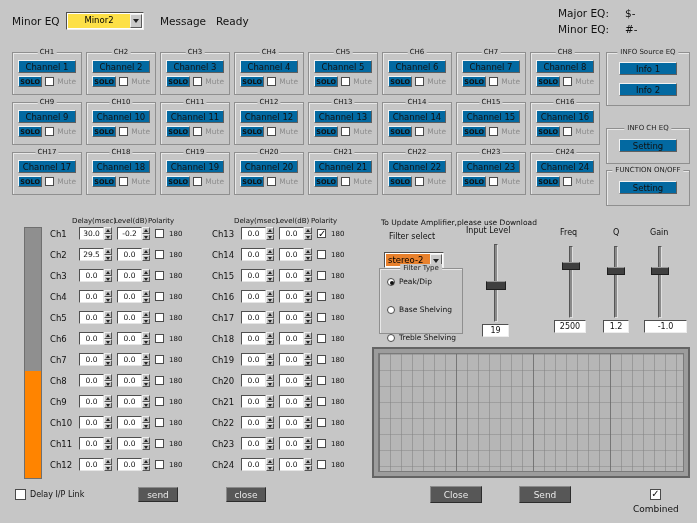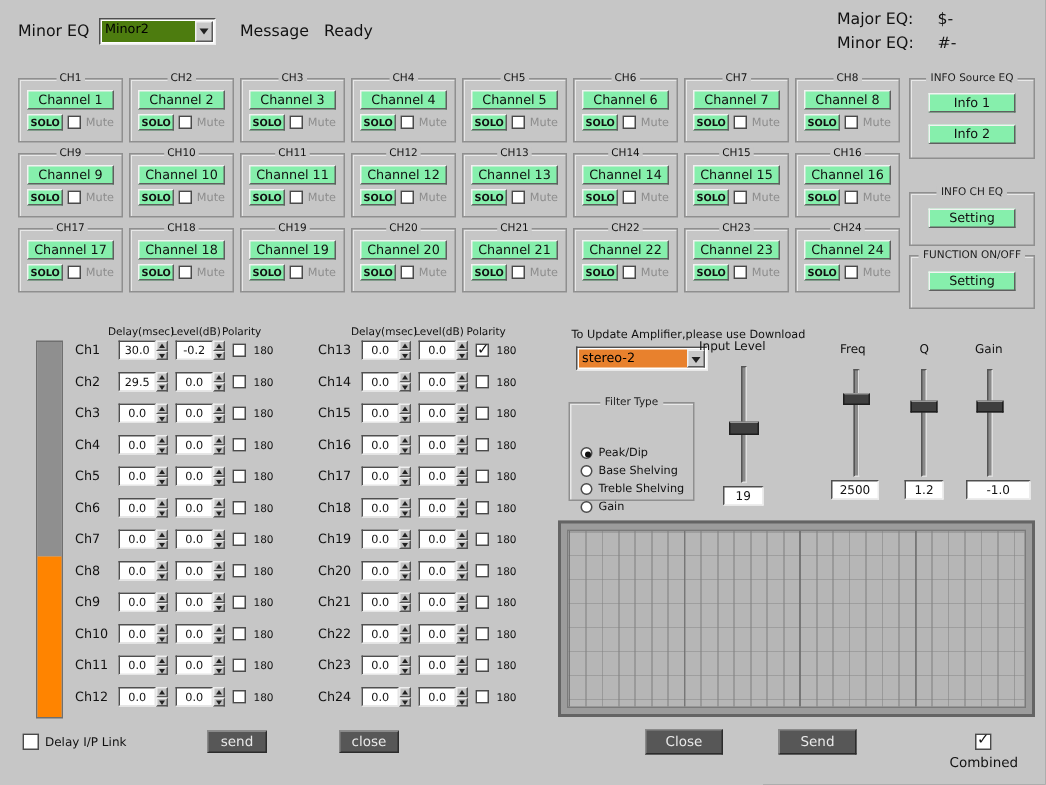--- a/index.html
+++ b/index.html
@@ -9,21 +9,21 @@
     background:#c6c6c6; overflow:hidden;
     font-family:"DejaVu Sans","Liberation Sans",sans-serif; color:#111;
   }
   .abs { position:absolute; }
   .lbl { font-size:10.5px; white-space:nowrap; }
   .sm  { font-size:8px; white-space:nowrap; }
   .xs  { font-size:7px; white-space:nowrap; }
 
   
   .btn3d {
-    background:#86efac; color:#111;
+    background:#0369a1; color:#111;
     border:1px solid; border-color:#f2f2f2 #5f5f5f #5f5f5f #f2f2f2;
     font-family:inherit; font-size:8.5px; line-height:10px; padding:0; cursor:pointer;
     white-space:nowrap; overflow:hidden;
   }
   .dark-btn {
     background:#575757; color:#e9e9e9;
     border:1px solid #2c2c2c; border-top-color:#8a8a8a; border-left-color:#8a8a8a;
     font-family:inherit; font-size:9px; cursor:pointer;
   }
 
@@ -122,32 +122,32 @@
   #graph-plot {
     width:100%; height:100%; border:1px solid #7a7a7a; background-color:#b6b6b6;
     background-image:
       repeating-linear-gradient(to right, rgba(100,100,100,.65) 0 1px, transparent 1px 77px),
       repeating-linear-gradient(to right, rgba(130,130,130,.55) 0 1px, transparent 1px 11px),
       repeating-linear-gradient(to bottom, rgba(135,135,135,.5) 0 1px, transparent 1px 16px);
   }
 
   .radio-row { display:flex; align-items:center; gap:4px; cursor:pointer; }
   .radio-label { font-size:7.5px; white-space:nowrap; }
-  #filter-type-list { display:flex; flex-direction:column; gap:3px; padding:8px 7px 0 7px;margin-top:20px; }
+  #filter-type-list { display:flex; flex-direction:column; gap:19px; padding:8px 7px 0 7px; }
 
   .chk-row { display:flex; align-items:center; gap:4px; }
 </style>
 </head>
 <body>
 
 <div id="app">
 
   <span class="abs lbl" style="left:12px; top:15px;">Minor EQ</span>
   <div class="combo" style="left:66px; top:12px; width:78px; height:18px;">
-    <span class="combo-value accent-bg" style="background: #4d7c0f;">Minor2</span>
+    <span class="combo-value accent-bg" style="background: #fde047; text-align: center;">Minor2</span>
     <span class="combo-arrow"></span>
   </div>
   <span class="abs lbl" style="left:160px; top:15px;">Message</span>
   <span class="abs lbl" style="left:216px; top:15px;">Ready</span>
 
   <span class="abs lbl" style="left:558px; top:7px;">Major EQ:</span>
   <span class="abs lbl" style="left:625px; top:7px;">$-</span>
   <span class="abs lbl" style="left:558px; top:23px;">Minor EQ:</span>
   <span class="abs lbl" style="left:625px; top:23px;">#-</span>
 
@@ -853,21 +853,21 @@
           </span>
         </div>
         <span class="checkbox"></span>
         <span class="deg">180</span>
       </div>
     </div>
 
   <span class="abs xs" style="left:381px; top:218px; font-size:7.5px;">To Update Amplifier,please use Download</span>
 
   <span class="abs sm" style="left:389px; top:232px;">Filter select</span>
-  <div class="combo" style="left:384px; top:231px; width:88px; height:16px;">
+  <div class="combo" style="left:384px; top:252px; width:60px; height:16px;">
     <span class="combo-value accent-bg" style="background: rgb(232, 129, 45);">stereo-2</span>
     <span class="combo-arrow"></span>
   </div>
 
   <div class="gbox" style="left:379px; top:268px; width:84px; height:66px;">
     <span class="gbox-title">Filter Type</span>
     <div id="filter-type-list">
         <div class="radio-row">
           <span class="radio selected"></span>
           <span class="radio-label">Peak/Dip</span>

